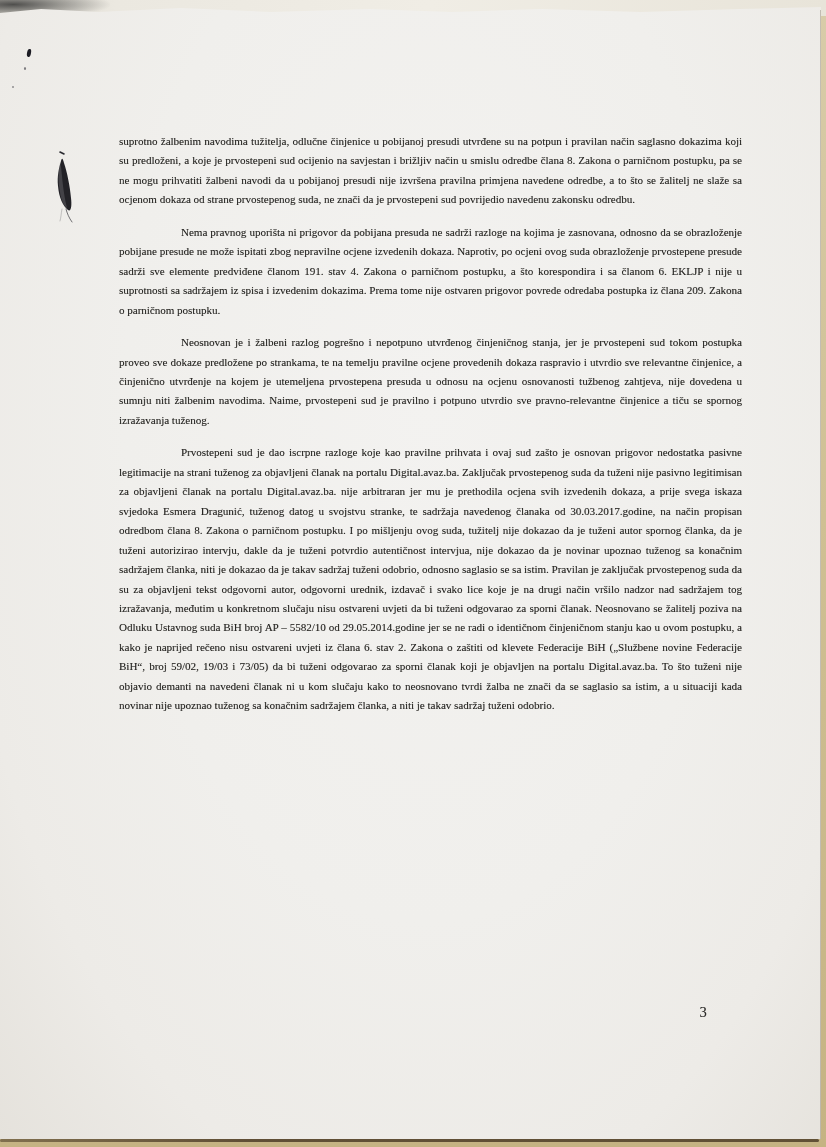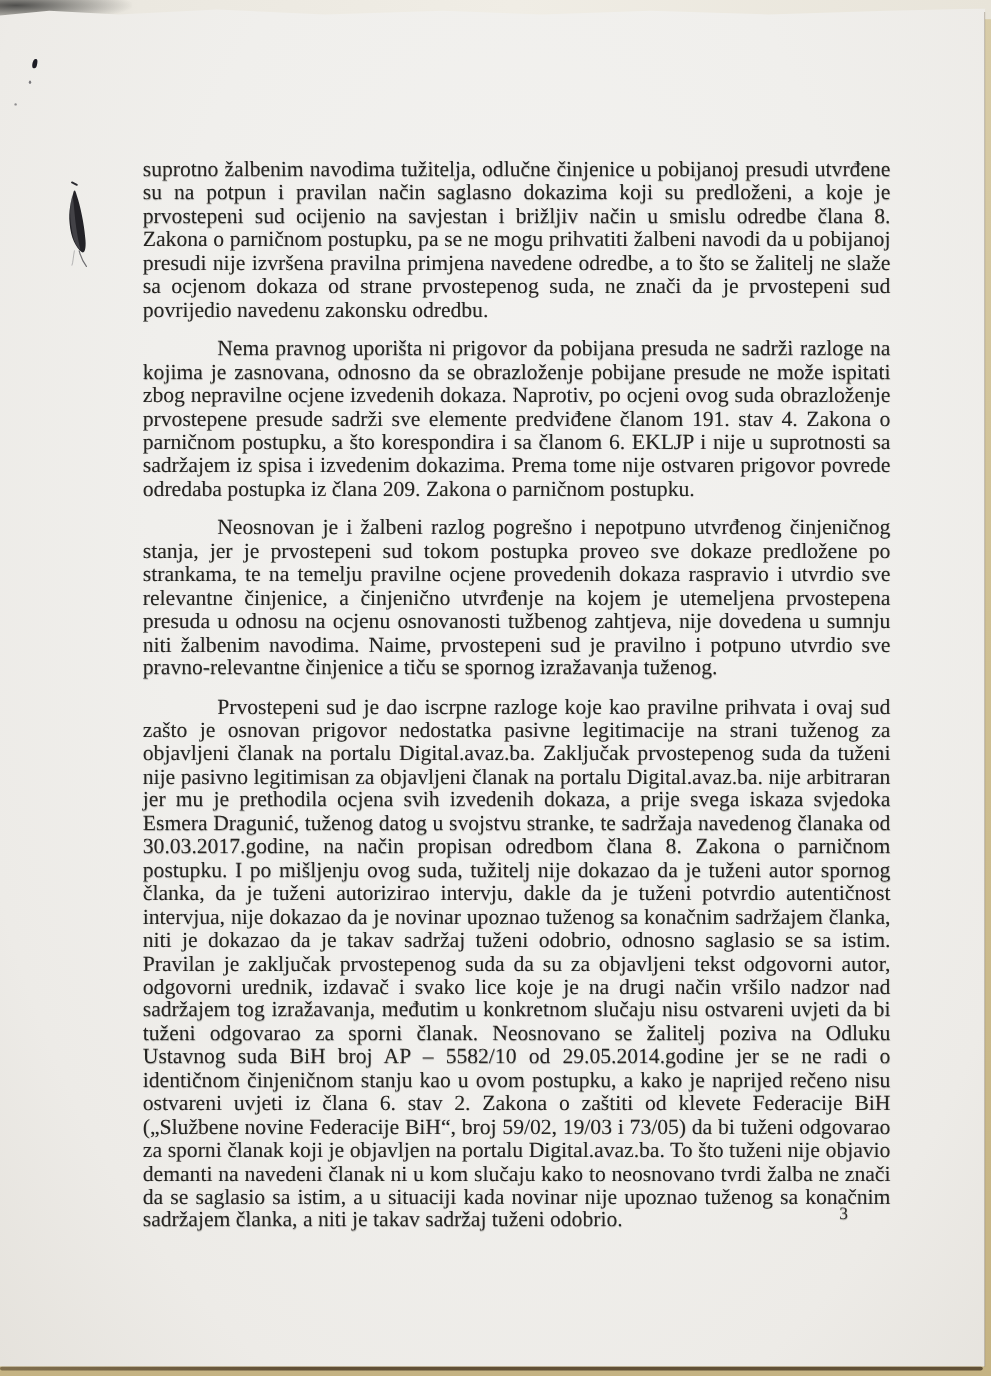--- a/index.html
+++ b/index.html
@@ -37,21 +37,21 @@
   
   .speck{position:absolute;background:#1c1c24;}
   .speck.s1{left:27px;top:49px;width:4px;height:8px;border-radius:60% 40% 55% 45%;transform:rotate(8deg);}
   .speck.s2{left:24px;top:67px;width:2px;height:3px;opacity:.55;border-radius:50%;}
   .speck.s3{left:12px;top:86px;width:2px;height:2px;opacity:.45;border-radius:50%;}
   .ink-blot{position:absolute;left:48px;top:148px;width:34px;height:78px;}
   
   .text-block{
     position:absolute;left:119px;top:132px;width:623px;
     color:#262522;
-    font-size:18px;line-height:19.45px;
+    font-size:11px;line-height:19.45px;
     text-align:justify;
     text-shadow:.3px .3px .6px rgba(38,37,34,.35);
   }
   .text-block p{margin:0 0 13px;text-indent:62px;}
   .text-block p.no-indent{text-indent:0;}
   .page-number{
     position:absolute;left:688px;top:1004px;width:30px;
     color:#2a2927;font-size:14.5px;text-align:center;
     text-shadow:.3px .3px .6px rgba(38,37,34,.35);
   }

